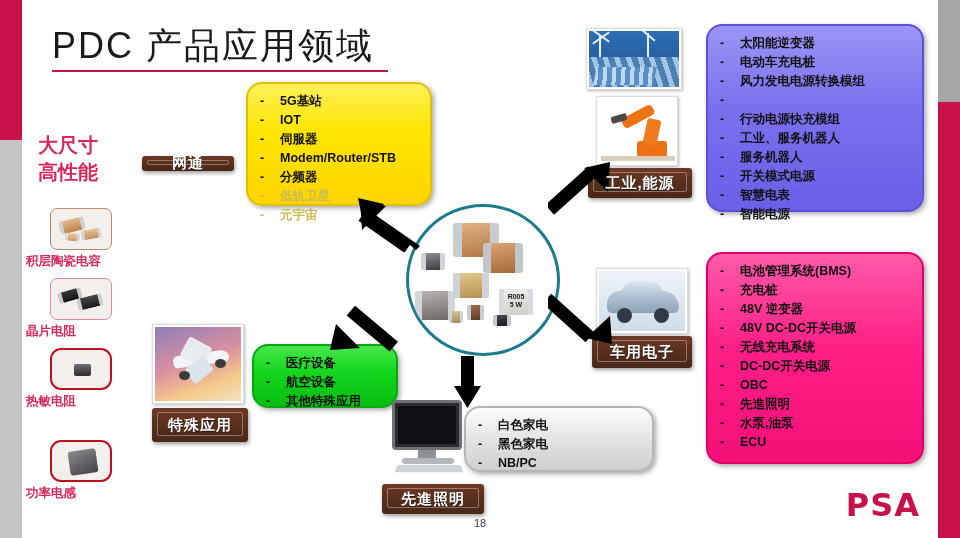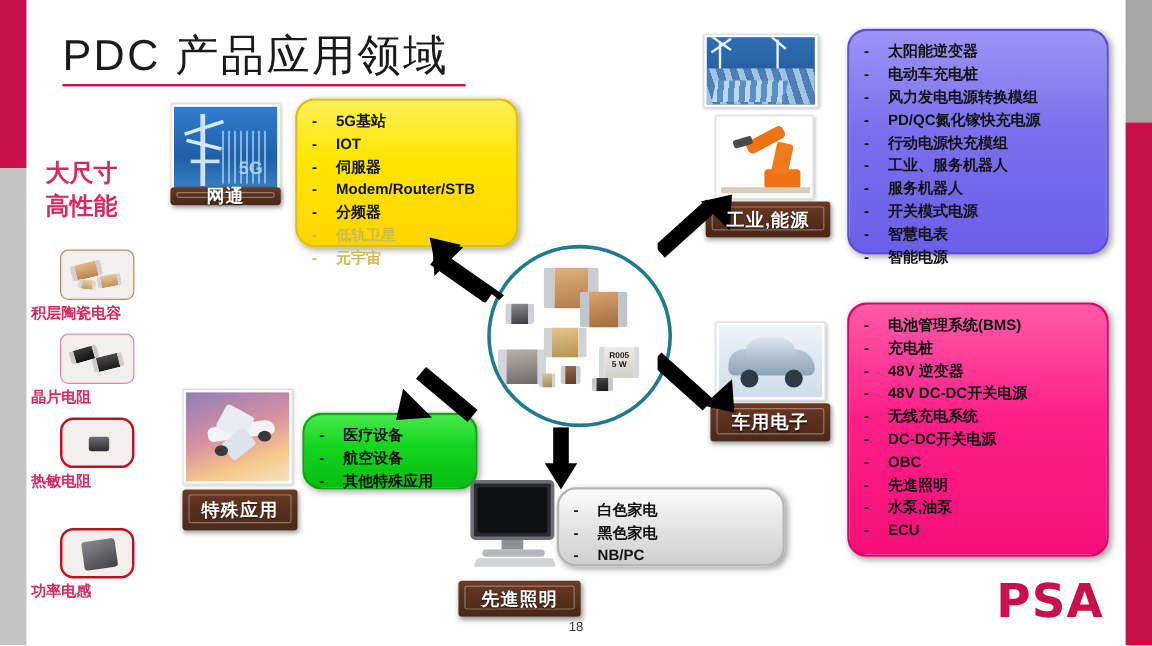--- a/index.html
+++ b/index.html
@@ -133,21 +133,21 @@
   
   .arrow { position: absolute; }
 
   
   #page-num {
     position: absolute; left: 480px; top: 517px;
     font-size: 11px; color: #3a3a3a; transform: translateX(-50%);
   }
   #psa-logo {
     position: absolute; right: 40px; bottom: 14px;
-    font-size: 39px; font-weight: bold; color: #c8104a;
+    font-size: 32px; font-weight: bold; color: #c8104a;
     letter-spacing: 1px; font-family: "DejaVu Sans", sans-serif;
   }
 </style>
 </head>
 <body>
 
 <div id="slide">
 
   <div class="edge-bar" id="bar-left-crimson"></div>
   <div class="edge-bar" id="bar-left-gray"></div>
@@ -186,31 +186,20 @@
     <div class="prod-cap">热敏电阻</div>
   </div>
 
   <div class="prod" id="prod-induct">
     <div class="prod-thumb">
       <div class="smd" style="left:17px;top:8px;width:28px;height:24px;background:linear-gradient(160deg,#8b8b8f,#414145);border-radius:3px;transform:rotate(-8deg);"></div>
     </div>
     <div class="prod-cap">功率电感</div>
   </div>
 
-  <div class="photo-card" id="photo-5g" style="left:142px;top:86px;width:92px;height:82px;">
-    <div class="photo-inner" style="background:linear-gradient(180deg,#2f7fd0 0%, #1f5fa8 55%, #3f86c9 100%);">
-      <div style="position:absolute;left:22px;top:6px;width:4px;height:60px;background:#cfe2f4;"></div>
-      <div style="position:absolute;left:8px;top:16px;width:34px;height:3px;background:#d8e8f6;transform:rotate(-18deg);"></div>
-      <div style="position:absolute;left:10px;top:30px;width:30px;height:3px;background:#d8e8f6;transform:rotate(14deg);"></div>
-      <div style="position:absolute;left:14px;top:44px;width:24px;height:3px;background:#cfe2f4;"></div>
-      <div style="position:absolute;right:6px;top:20px;width:40px;height:44px;
-        background:repeating-linear-gradient(90deg,#9dc8ec 0 2px,transparent 2px 5px);opacity:.8;"></div>
-      <div style="position:absolute;right:12px;bottom:16px;color:#a9cdee;font-size:15px;font-weight:bold;">5G</div>
-    </div>
-  </div>
   <div class="plinth" id="plinth-netcom" style="left:142px;top:156px;width:92px;height:15px;">
     <span class="plinth-label">网通</span>
   </div>
 
   <div class="bubble" id="bubble-netcom">
     <ul>
       <li>
           <span class="dash">-</span>
           <span>5G基站</span>
         </li>
@@ -278,21 +267,20 @@
       <li>
           <span class="dash">-</span>
           <span>电动车充电桩</span>
         </li>
       <li>
           <span class="dash">-</span>
           <span>风力发电电源转换模组</span>
         </li>
       <li>
           <span class="dash">-</span>
-          <span>PD/QC氮化镓快充电源</span>
         </li>
       <li>
           <span class="dash">-</span>
           <span>行动电源快充模组</span>
         </li>
       <li>
           <span class="dash">-</span>
           <span>工业、服务机器人</span>
         </li>
       <li>

